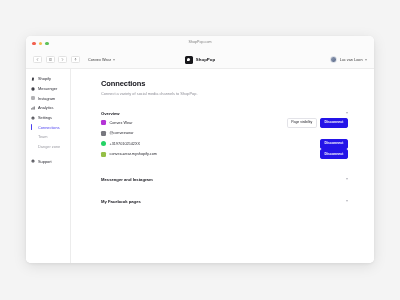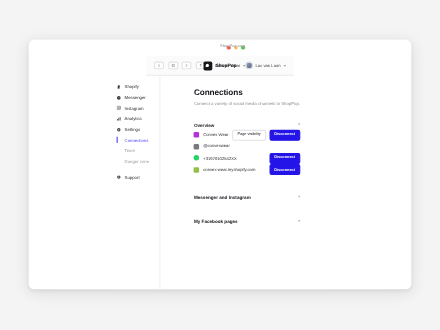--- a/index.html
+++ b/index.html
@@ -14,21 +14,20 @@
   .window {
     position: absolute;
     left: 26px; top: 36px;
     width: 348px; height: 227px;
     background: #ffffff;
     border-radius: 5px;
     box-shadow: 0 3px 14px rgba(0,0,0,0.10), 0 1px 3px rgba(0,0,0,0.06);
     overflow: hidden;
     display: flex;
     flex-direction: column;
-    align-items: center;
   }
 
   
   .titlebar {
     height: 15px;
     background: #fbfbfb;
     position: relative;
     flex: 0 0 auto;
     border-bottom: 0px solid transparent;
   }

